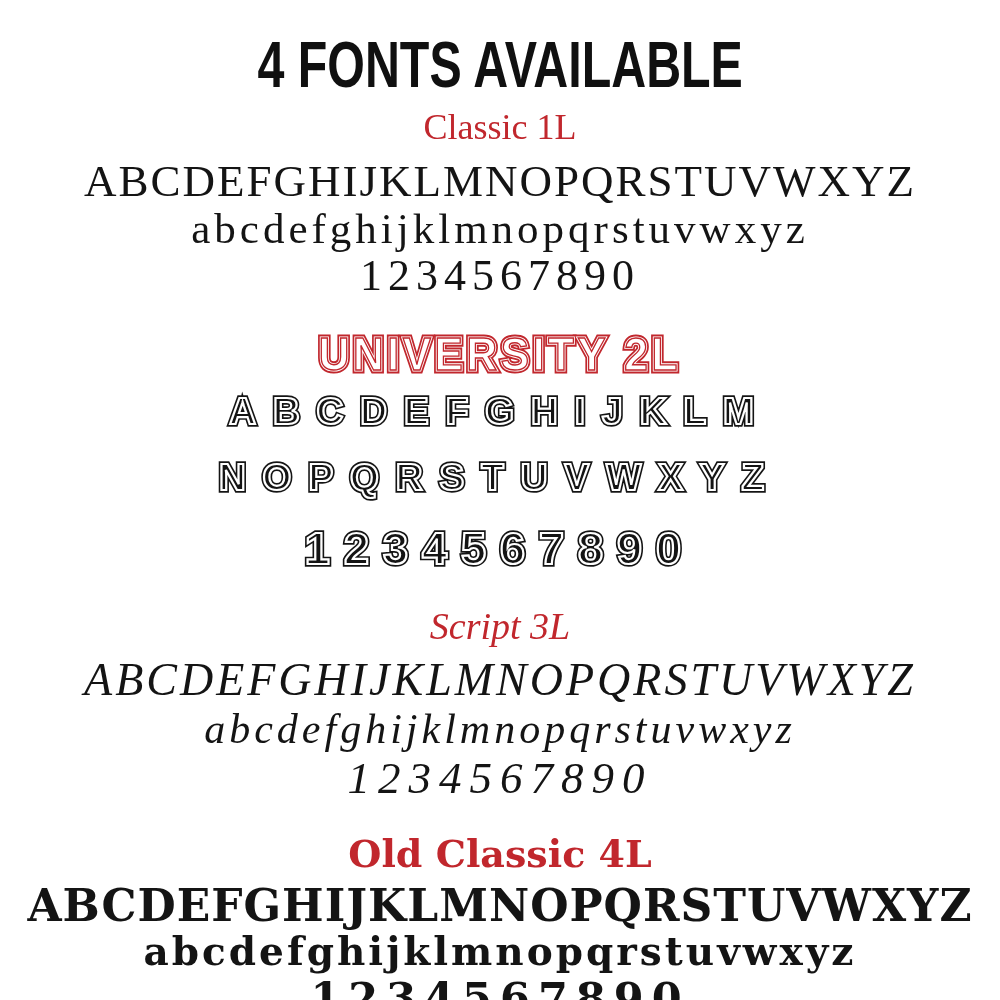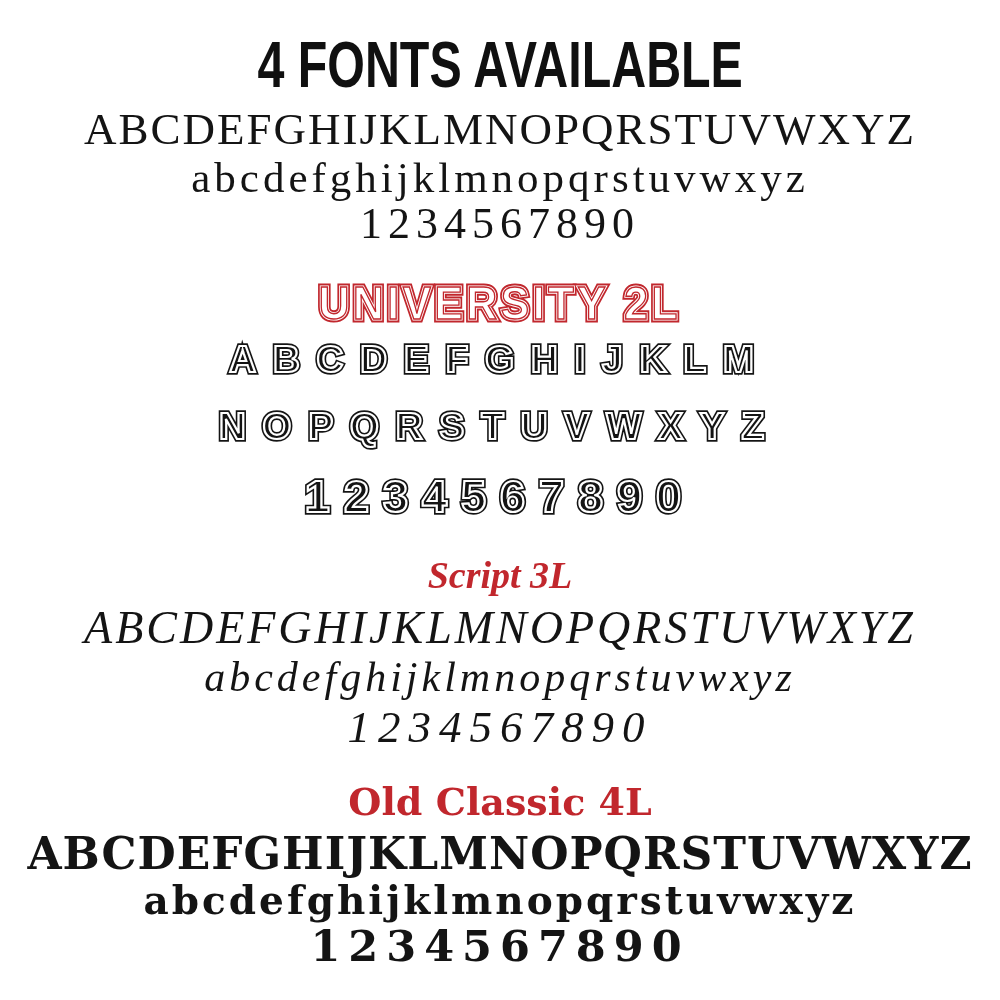--- a/index.html
+++ b/index.html
@@ -39,40 +39,41 @@
   .uni-name .base { -webkit-text-stroke:7px var(--red); color:var(--red); }
   .uni-name .mid  { -webkit-text-stroke:3.2px #ffffff; color:#ffffff; }
   .uni-name .top  { -webkit-text-stroke:1.4px var(--red); color:#ffffff; }
   .uni-row { font-size:37px; letter-spacing:17px; }
   .uni-row.first { margin-top:10px; }
   .uni-row .base { -webkit-text-stroke:5.5px var(--ink); color:var(--ink); }
   .uni-row .top  { -webkit-text-stroke:2.2px #ffffff; color:var(--ink); }
   .uni-nums { font-size:45px; letter-spacing:14px; }
 
   
-  .script-name  { margin-top:18px; font-size:38px; font-style:italic; font-weight:700; color:var(--red); line-height:1.1; }
+  .script-name  { margin-top:18px; font-size:38px; font-style:italic; font-weight:400; color:var(--red); line-height:1.1; }
   .script-upper { margin-top:8px; font-size:46px; font-style:italic; letter-spacing:3px; }
   .script-lower { margin-top:2px; font-size:42px; font-style:italic; letter-spacing:4px; }
   .script-nums  { margin-top:4px; font-size:45px; font-style:italic; letter-spacing:8px; }
 
   
   .olde { font-family:"DejaVu Serif", serif; font-weight:700; }
   .olde-name  { margin-top:14px; font-size:38px; color:var(--red); line-height:1.1; }
   .olde-upper { margin-top:8px; font-size:44px; letter-spacing:1px; }
   .olde-lower { margin-top:2px; font-size:39px; letter-spacing:3px; }
   .olde-nums  { margin-top:3px; font-size:43px; letter-spacing:8px; }
 </style>
 </head>
 <body>
 
 <div class="poster">
 
   <div class="main-title">4 FONTS AVAILABLE</div>
 
   <div class="section">
+    <div class="classic-name">Classic 1L</div>
     <div class="row classic-upper">ABCDEFGHIJKLMNOPQRSTUVWXYZ</div>
     <div class="row classic-lower">abcdefghijklmnopqrstuvwxyz</div>
     <div class="row classic-nums">1234567890</div>
   </div>
 
   <div class="divider divider-1"></div>
 
   <div class="section">
     <div class="varsity uni-name">
       <span class="base">UNIVERSITY 2L</span>

